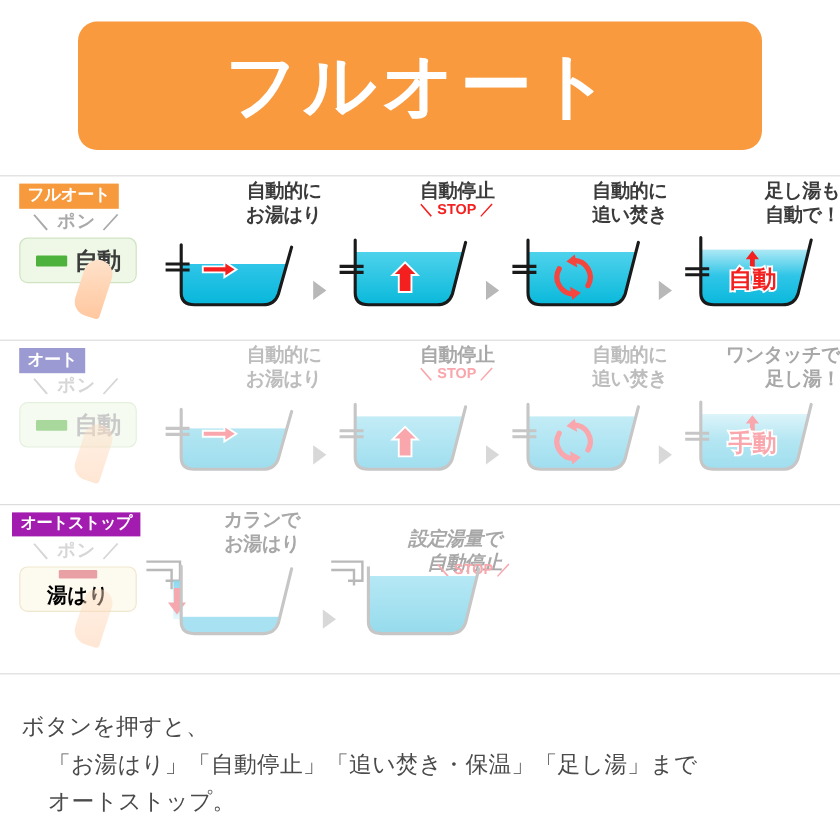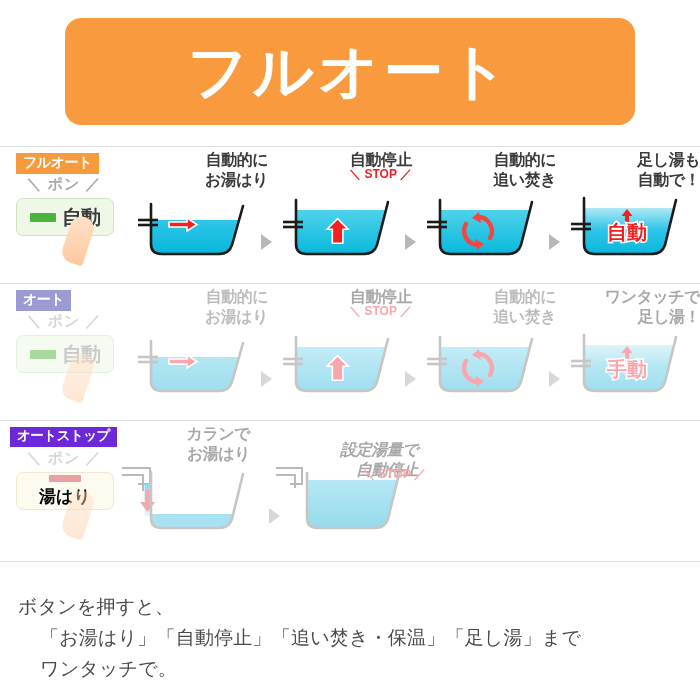--- a/index.html
+++ b/index.html
@@ -46,21 +46,21 @@
 
   
   .mode-tag{
     position:absolute;left:12px;top:7px;
     color:#ffffff;font-size:14px;font-weight:bold;
     padding:1px 7px 2px 7px;line-height:1.25;white-space:nowrap;
     letter-spacing:-0.5px;
   }
   .tag-full{background:#f79a3d;}
   .tag-auto{background:#9c9ad2;}
-  .tag-stop{background:#6d28d9;left:6px;font-size:13.5px;}
+  .tag-stop{background:#a21caf;left:6px;font-size:13.5px;}
   .pon{
     position:absolute;left:12px;top:29px;width:96px;text-align:center;
     font-size:15px;font-weight:bold;color:#a9a9a9;letter-spacing:1px;
   }
   .pon.dim{color:#d6d6d6;}
   .remote{
     position:absolute;left:12px;top:52px;width:96px;height:36px;
     border-radius:7px;border:1.5px solid #cfe3c2;background:#eff8e7;
     display:flex;align-items:center;justify-content:center;gap:6px;
   }
@@ -430,16 +430,16 @@
           <rect x="0" y="8" width="128" height="52" fill="url(#f2)" clip-path="url(#ftubclip2)"></rect>
           <path d="M20,0 L20,46 Q20,56 31,56 L88,56 Q98,56 101,47 L112,2" fill="none" stroke="#c6c6c6" stroke-width="2.6" stroke-linecap="round" stroke-linejoin="round"></path>
         </svg>
       </div>
     </div>
   </div>
 
   <div class="footer">
     <div class="l1">ボタンを押すと、</div>
     <div class="l2">「お湯はり」「自動停止」「追い焚き・保温」「足し湯」まで</div>
-    <div class="l3">ワンタッチで。</div>
+    <div class="l3">オートストップ。</div>
   </div>
 
 </div>
 
 </body></html>

